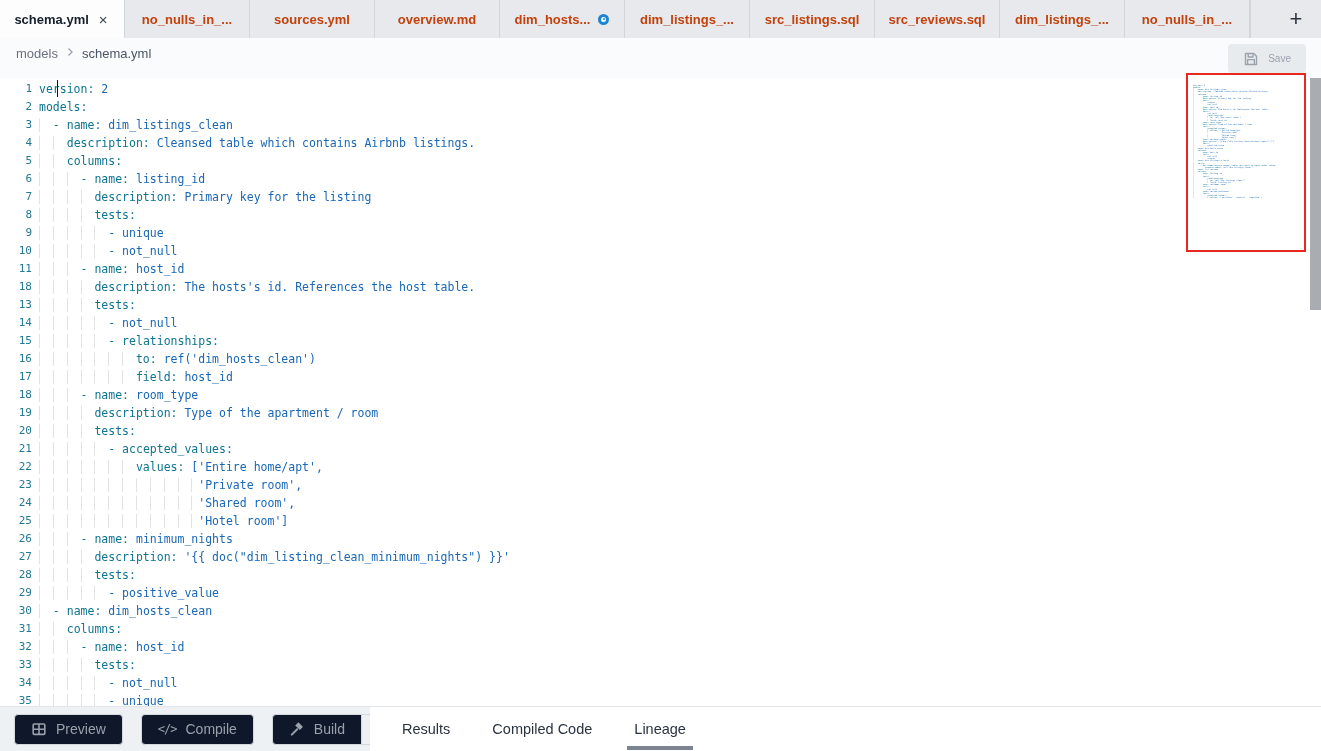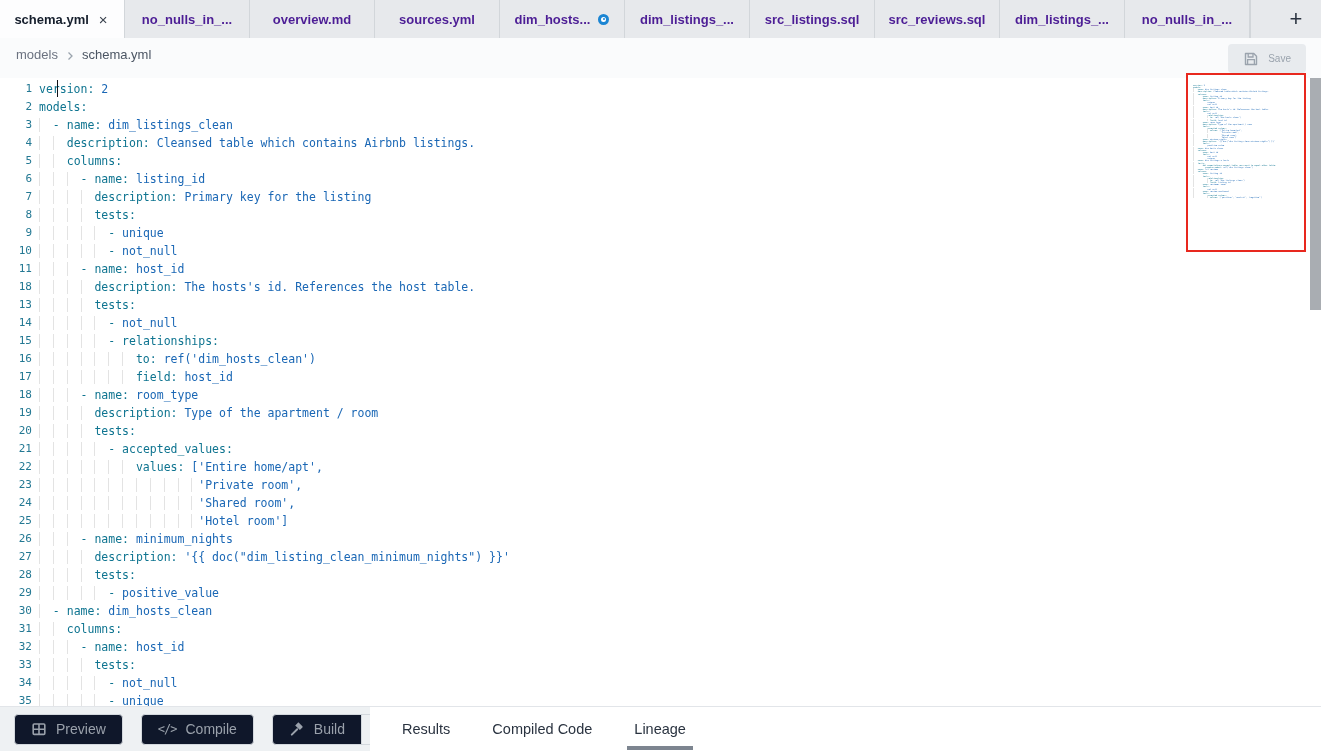--- a/index.html
+++ b/index.html
@@ -5,35 +5,35 @@
   * { margin:0; padding:0; box-sizing:border-box; }
   html, body { width:1321px; height:751px; overflow:hidden; background:#fff;
     font-family:"Liberation Sans", sans-serif; }
   .app { width:1321px; height:751px; display:flex; flex-direction:column; position:relative; }
 
   
   .tabbar { height:38px; background:#e7e9ec; display:flex; align-items:stretch; flex:0 0 auto; }
   .tabs-wrap { display:flex; align-items:stretch; }
   .tab { display:flex; align-items:center; justify-content:center; gap:8px; width:125px;
     flex:0 0 auto; border-right:1px solid #d2d6da; font-size:13px; font-weight:600;
-    color:#4c1d95; cursor:pointer; white-space:nowrap; overflow:hidden; }
+    color:#c2410c; cursor:pointer; white-space:nowrap; overflow:hidden; }
   .tab.active { background:#fdfdfe; color:#151e2c; }
   .tab .close { font-size:15px; line-height:1; color:#39414d; font-weight:400; padding:0 2px; }
   .mod-dot { width:11px; height:11px; border-radius:50%; background:var(--c-dot); position:relative; flex:0 0 auto; }
   .mod-dot::after { content:""; position:absolute; left:3px; top:3px; width:5px; height:5px;
     border-radius:50%; background:#fff; }
   .mod-dot::before { content:""; position:absolute; left:4.4px; top:4.4px; width:2.2px; height:2.2px;
     border-radius:50%; background:var(--c-dot); z-index:1; }
   .tab-spacer { flex:1; border-left:1px solid #d2d6da; }
   .new-tab { width:46px; display:flex; align-items:center; justify-content:center;
     font-size:22px; font-weight:400; color:#2b3340; cursor:pointer; margin-right:2px; }
 
   
-  .crumb-row { height:40px; background:#fafbfc; display:flex; align-items:flex-end;
-    padding:16px 16px; flex:0 0 auto; position:relative; }
+  .crumb-row { height:40px; background:#fafbfc; display:flex; align-items:flex-start;
+    padding:8px 16px; flex:0 0 auto; position:relative; }
   .crumb { font-size:13px; color:#6b7280; cursor:pointer; }
   .crumb.current { color:#4b5563; }
   .crumb-sep { display:flex; align-items:center; margin:0 6px; color:#9aa3ad; }
   .save-btn { position:absolute; right:15px; top:6px; height:29px; padding:0 15px;
     background:#e8ebee; border:none; border-radius:4px; display:flex; align-items:center;
     gap:9px; color:#9aa3ad; font-size:10px; font-family:inherit; cursor:default; }
 
   
   .editor { flex:1; background:#fff; position:relative; overflow:hidden;
     font-family:"DejaVu Sans Mono", monospace; font-size:11.5px; line-height:18px; }
@@ -85,24 +85,24 @@
   <div class="tabbar">
     <div class="tabs-wrap">
         <div class="tab active">
           <span>schema.yml</span>
           <span class="close">×</span>
         </div>
         <div class="tab">
           <span>no_nulls_in_...</span>
         </div>
         <div class="tab">
+          <span>sources.yml</span>
+        </div>
+        <div class="tab">
           <span>overview.md</span>
-        </div>
-        <div class="tab">
-          <span>sources.yml</span>
         </div>
         <div class="tab">
           <span>dim_hosts...</span>
           <span class="mod-dot"></span>
         </div>
         <div class="tab">
           <span>dim_listings_...</span>
         </div>
         <div class="tab">
           <span>src_listings.sql</span>

